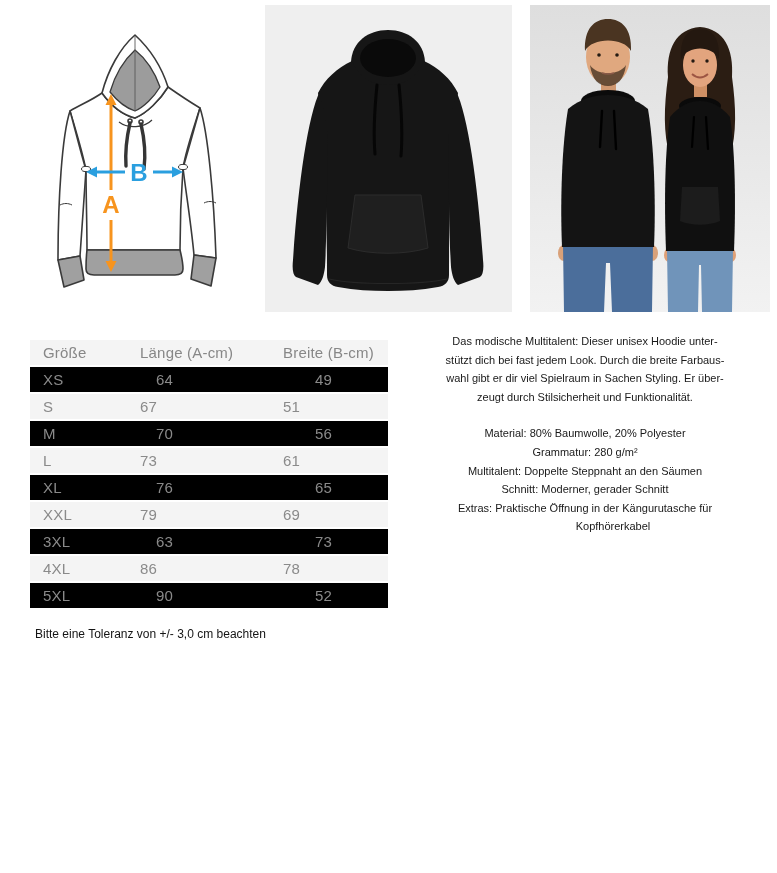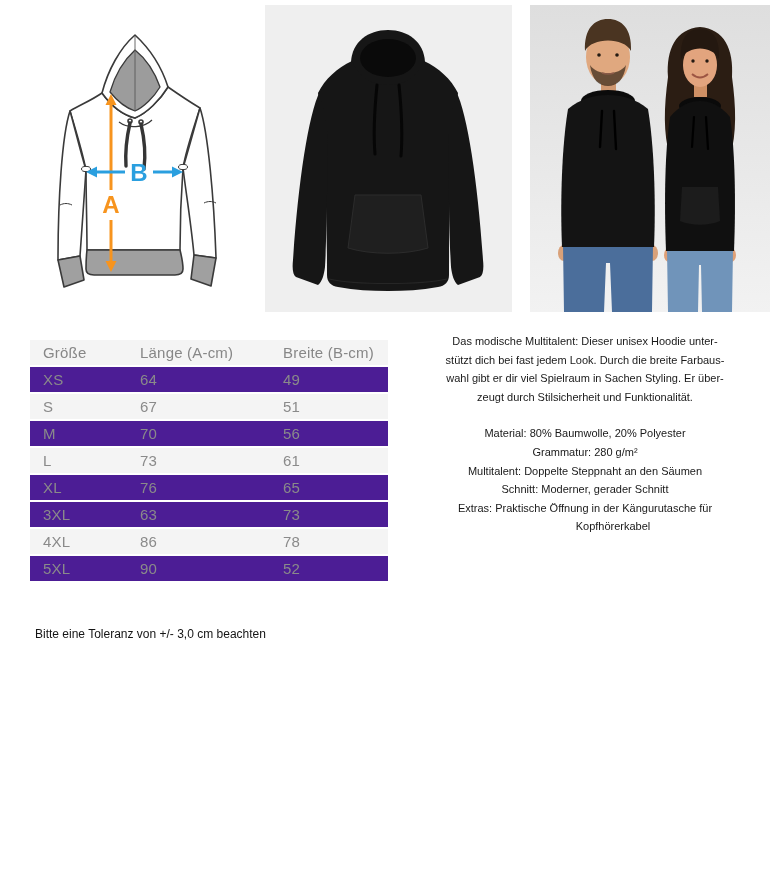--- a/index.html
+++ b/index.html
@@ -11,21 +11,21 @@
   .img-box svg{display:block;width:100%;height:100%;}
 
   
   .size-table{position:absolute;left:30px;top:340px;width:358px;}
   .trow{
     display:grid;grid-template-columns:97px 143px 1fr;align-items:center;
     height:25px;margin-bottom:2px;padding-left:13px;box-sizing:border-box;
     font-size:15px;color:#8a8a8a;letter-spacing:.2px;
   }
   .trow.thead{background:#f4f4f4;color:#878787;}
-  .trow.r-odd{background:#4c1d95;}
+  .trow.r-odd{background:#000000;gap:16px;}
   .trow.r-even{background:#f4f4f4;}
 
   
   .description{
     position:absolute;left:411px;top:332px;width:348px;
     font-size:11px;line-height:18.6px;color:#191919;text-align:center;
   }
   .desc-block{margin:0;}
   .desc-gap{height:18px;}
   .spec-indent{padding-left:56px;}
@@ -194,20 +194,25 @@
     <div class="trow r-even">
       <div>L</div>
       <div>73</div>
       <div>61</div>
     </div>
     <div class="trow r-odd">
       <div>XL</div>
       <div>76</div>
       <div>65</div>
     </div>
+    <div class="trow r-even">
+      <div>XXL</div>
+      <div>79</div>
+      <div>69</div>
+    </div>
     <div class="trow r-odd">
       <div>3XL</div>
       <div>63</div>
       <div>73</div>
     </div>
     <div class="trow r-even">
       <div>4XL</div>
       <div>86</div>
       <div>78</div>
     </div>

